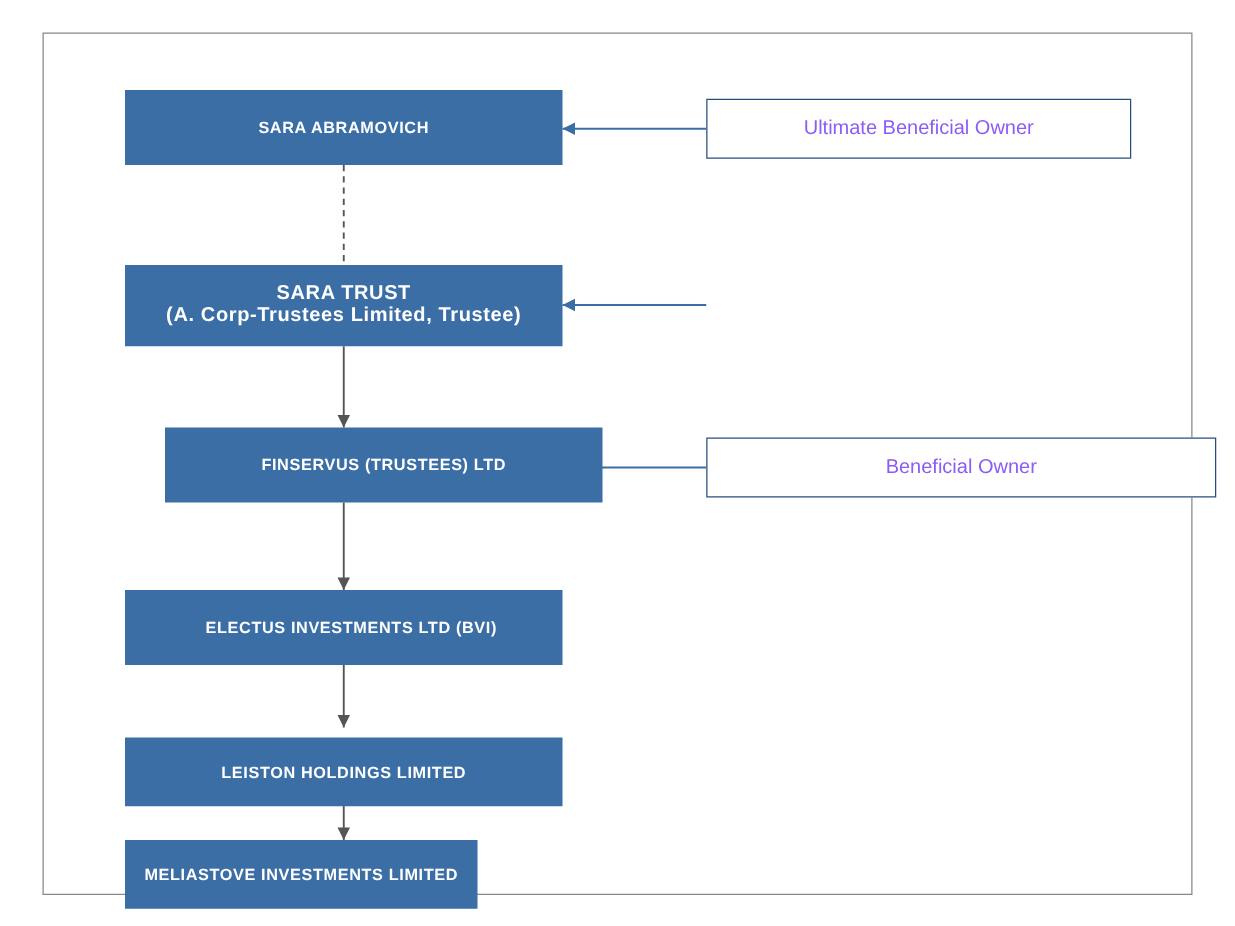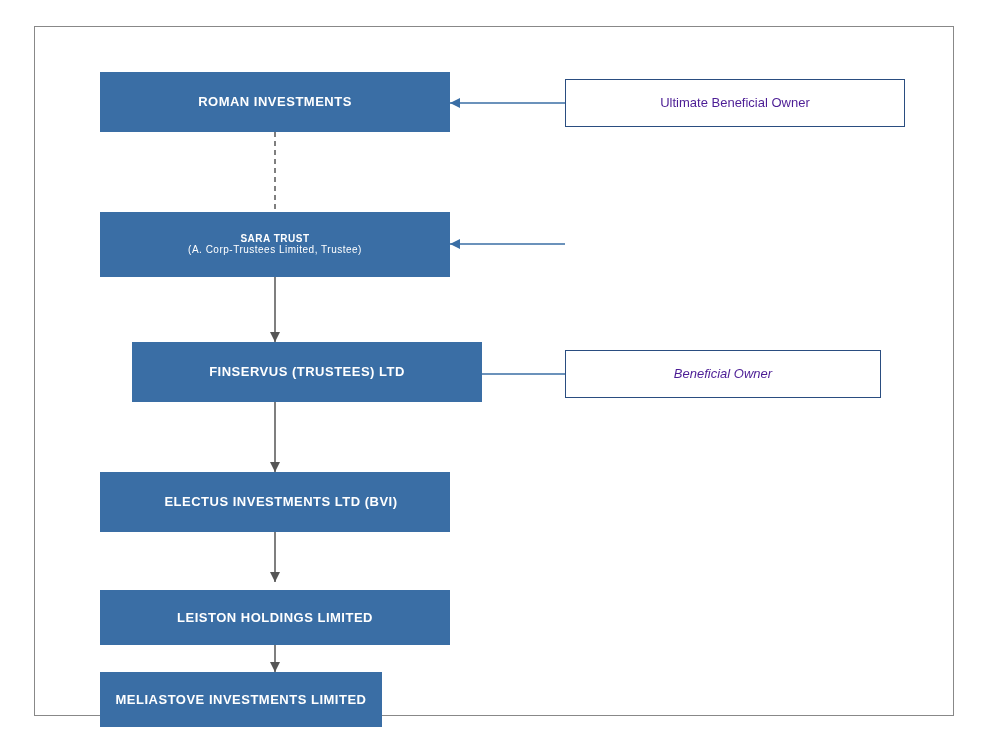--- a/index.html
+++ b/index.html
@@ -26,22 +26,22 @@
       font-weight: bold;
       text-align: center;
       display: flex;
       align-items: center;
       justify-content: center;
       position: absolute;
       letter-spacing: 0.5px;
     }
     .label-box {
       border: 1.5px solid #2a4d80;
-      color: #4c1d95;
-      font-size: 13px;
+      color: #8b5cf6;
+      font-size: 16px;
       text-align: center;
       display: flex;
       align-items: center;
       justify-content: center;
       position: absolute;
       background: #fff;
     }
     
     .svg-overlay {
       position: absolute;
@@ -73,31 +73,31 @@
     <line x1="530" y1="76" x2="415" y2="76" stroke="#3a6ea5" stroke-width="1.5"></line>
     <polygon points="415,76 425,71 425,81" fill="#3a6ea5"></polygon>
 
     <line x1="530" y1="217" x2="415" y2="217" stroke="#3a6ea5" stroke-width="1.5"></line>
     <polygon points="415,217 425,212 425,222" fill="#3a6ea5"></polygon>
 
     <line x1="530" y1="347" x2="415" y2="347" stroke="#3a6ea5" stroke-width="1.5"></line>
     <polygon points="415,347 425,342 425,352" fill="#3a6ea5"></polygon>
   </svg>
 
-  <div class="blue-box" style="left:65px;top:45px;width:350px;height:60px;">ROMAN INVESTMENTS</div>
+  <div class="blue-box" style="left:65px;top:45px;width:350px;height:60px;">SARA ABRAMOVICH</div>
 
-  <div class="blue-box" style="left:65px;top:185px;width:350px;height:65px;font-size:10px;">
-    <span>SARA TRUST<br><span style="font-weight:normal;">(A. Corp-Trustees Limited, Trustee)</span></span>
+  <div class="blue-box" style="left:65px;top:185px;width:350px;height:65px;font-size:16px;">
+    <span>SARA TRUST<br><span style="font-weight:bold;">(A. Corp-Trustees Limited, Trustee)</span></span>
   </div>
 
   <div class="blue-box" style="left:65px;top:315px;width:350px;height:60px;margin-left:32px;">FINSERVUS (TRUSTEES) LTD</div>
 
   <div class="blue-box" style="left:65px;top:445px;width:350px;height:60px;padding-left:12px;">ELECTUS INVESTMENTS LTD (BVI)</div>
 
   <div class="blue-box" style="left:65px;top:563px;width:350px;height:55px;">LEISTON HOLDINGS LIMITED</div>
 
   <div class="blue-box" style="left:65px;top:645px;width:282px;height:55px;">MELIASTOVE INVESTMENTS LIMITED</div>
 
   <div class="label-box" style="left:530px;top:52px;width:340px;height:48px;">Ultimate Beneficial Owner</div>
 
 
-  <div class="label-box" style="left:530px;top:323px;width:316px;height:48px;font-style:italic;">Beneficial Owner</div>
+  <div class="label-box" style="left:530px;top:323px;width:408px;height:48px;">Beneficial Owner</div>
 </div>
 
 </body></html>

